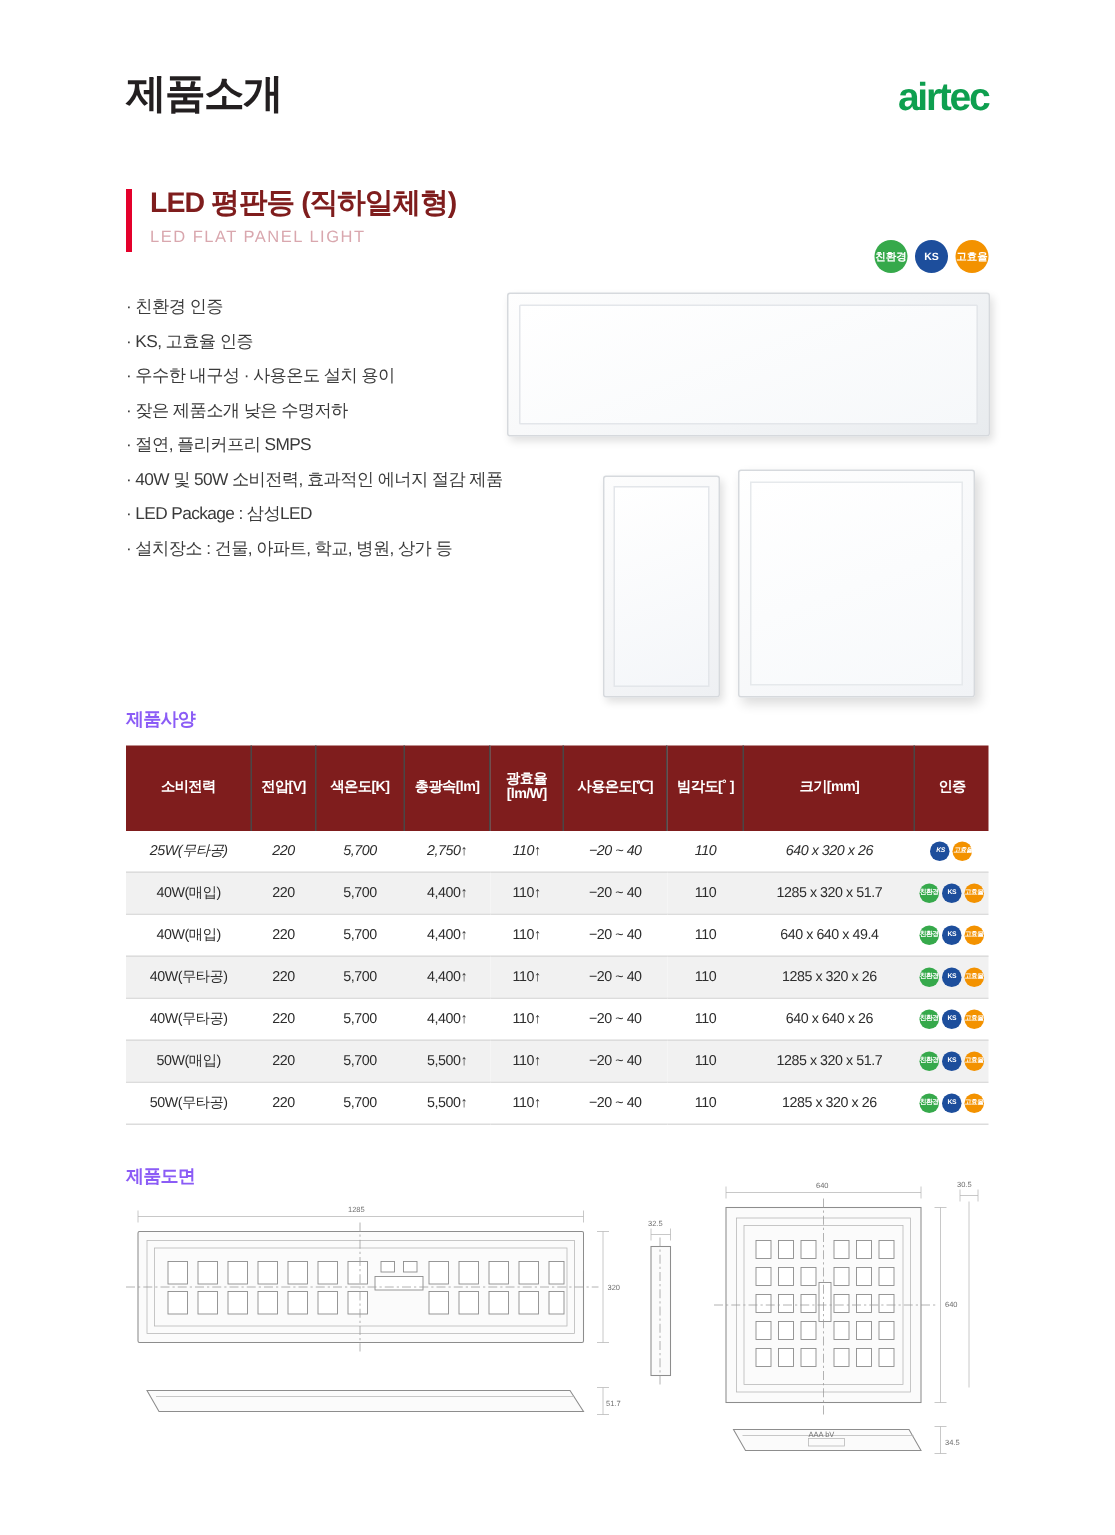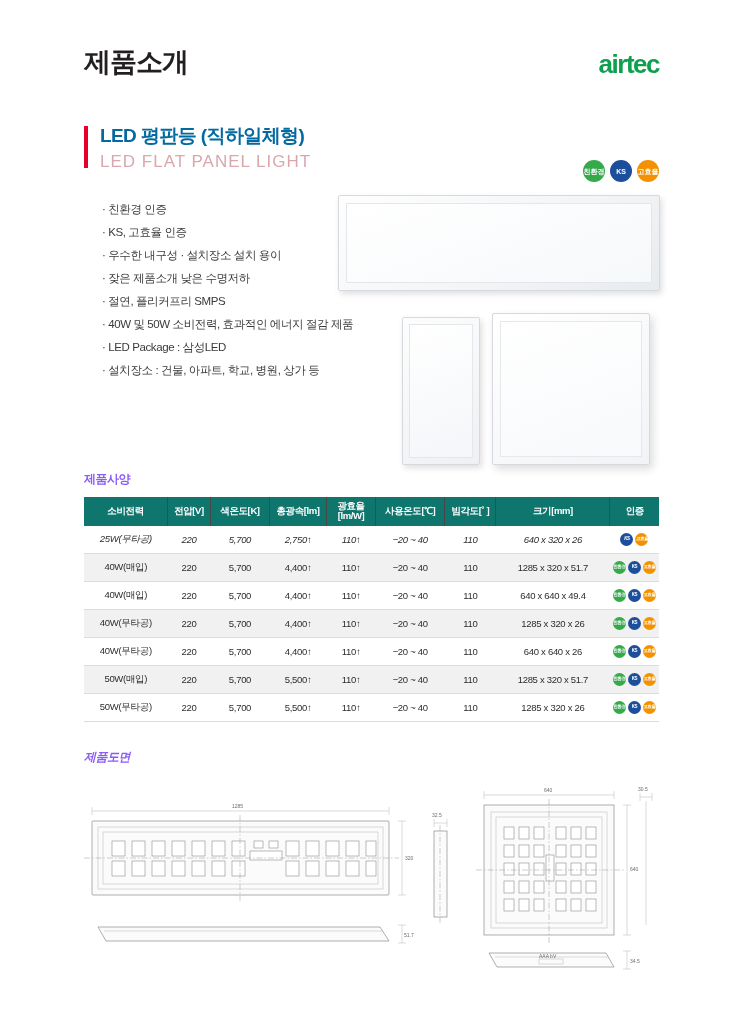--- a/index.html
+++ b/index.html
@@ -16,39 +16,39 @@
   .page { position: relative; width: 743px; height: 1023px; padding: 0 84px; }
 
   
   .header { display: flex; align-items: flex-end; justify-content: space-between; padding-top: 44px; }
   .page-title { font-size: 27px; font-weight: bold; letter-spacing: -1px; color: #231f20; }
   .brand { font-size: 26px; font-weight: bold; letter-spacing: -1.5px; color: #0e9f4f; position: relative; }
 
   
   .prod-head { margin-top: 44px; display: flex; align-items: flex-start; }
   .bar { width: 4px; height: 42px; background: #e4002b; margin-right: 12px; margin-top: 2px; }
-  .prod-title { font-size: 19px; font-weight: bold; letter-spacing: -0.6px; color: #0369a1; line-height: 1.25; }
-  .prod-sub { font-size: 17px; letter-spacing: 1px; color: #d9a7ae; margin-top: 4px; font-weight: 300; }
+  .prod-title { font-size: 19px; font-weight: bold; letter-spacing: -0.6px; color: #7f1d1d; line-height: 1.25; }
+  .prod-sub { font-size: 11px; letter-spacing: 1px; color: #d9a7ae; margin-top: 4px; font-weight: 300; }
 
   
   .title-certs { position: absolute; right: 84px; top: 160px; display: flex; gap: 5px; align-items: center; }
 
   .badge { border-radius: 50%; display: inline-flex; align-items: center; justify-content: center;
            font-size: 6px; font-weight: bold; color: #fff; line-height: 1; text-align: center; }
   .badge.eco { background: #36a94b; }
   .badge.ks  { background: #1d4e9c; }
   .badge.eff { background: #f39200; }
   .b-lg { width: 22px; height: 22px; font-size: 7px; }
   .b-sm { width: 13px; height: 13px; font-size: 4.5px; }
 
   
   .features { margin-top: 26px; width: 300px; }
   .features li { list-style: none; font-size: 11.5px; line-height: 2.0; letter-spacing: -0.4px; color: #3a3a3a; }
   .features li:before { content: "· "; }
-  ul { margin:18px; padding:0; }
+  ul { margin:0; padding:0; }
 
   
   .photos { position: absolute; left: 330px; top: 195px; width: 330px; height: 270px; }
   .panel-long {
     position: absolute; left: 8px; top: 0; width: 322px; height: 96px;
     background: linear-gradient(145deg,#fefefe 0%,#f2f4f6 60%,#e8ebee 100%);
     border: 1px solid #d6d9dd; border-radius: 2px;
     box-shadow: 2px 3px 6px rgba(0,0,0,0.13);
   }
   .panel-long:after {
@@ -72,27 +72,27 @@
     box-shadow: 3px 4px 8px rgba(0,0,0,0.14);
   }
   .panel-sq:after {
     content:""; position:absolute; left:7px; top:7px; right:7px; bottom:7px;
     background: linear-gradient(160deg,#ffffff,#f7f9fb); border:1px solid #e6e9ec;
   }
 
   
   .sec-label { font-size: 12px; font-weight: bold; letter-spacing: -0.5px; color:#8b5cf6; }
   .spec-label { position: absolute; left: 84px; top: 471px; }
-  .draw-label { position: absolute; left: 84px; top: 749px; font-style: italic; }
+  .draw-label { position: absolute; left: 84px; top: 776px; }
 
   
   table.spec { position:absolute; left:84px; top:497px; width:575px; border-collapse: collapse; }
   table.spec th {
-    background: #0f766e; color: #fff; font-size: 9.5px; font-weight: bold;
-    padding: 4px 1px; border-right: 1px solid #4a4646; line-height: 1.15; letter-spacing:-0.4px;
+    background: #7f1d1d; color: #fff; font-size: 9.5px; font-weight: bold;
+    padding: 18px 1px; border-right: 1px solid #4a4646; line-height: 1.15; letter-spacing:-0.4px;
   }
   table.spec th:last-child { border-right: none; }
   table.spec td {
     font-size: 9.5px; text-align: center; padding: 7px 1px; color:#2d2d2d;
     border-bottom: 1px solid #dcdcdc; letter-spacing:-0.3px;
   }
   table.spec tr.alt td { background: #f1f1f1; }
   table.spec tr:first-child td { border-top: none; font-style: italic; }
   .cert-cell { display:flex; gap:2px; align-items:center; justify-content:center; }
 
@@ -124,21 +124,21 @@
 
   <div class="title-certs">
     <span class="badge eco b-lg">친환경</span>
     <span class="badge ks b-lg">KS</span>
     <span class="badge eff b-lg">고효율</span>
   </div>
 
   <ul class="features">
     <li>친환경 인증</li>
     <li>KS, 고효율 인증</li>
-    <li>우수한 내구성 · 설치장소 설치 용이</li>
+    <li>우수한 내구성 · 사용온도 설치 용이</li>
     <li>잦은 제품소개 낮은 수명저하</li>
     <li>절연, 플리커프리 SMPS</li>
     <li>40W 및 50W 소비전력, 효과적인 에너지 절감 제품</li>
     <li>LED Package : 삼성LED</li>
     <li>설치장소 : 건물, 아파트, 학교, 병원, 상가 등</li>
   </ul>
 
   <div class="photos">
     <div class="panel-long"></div>
     <div class="panel-tall"></div>

